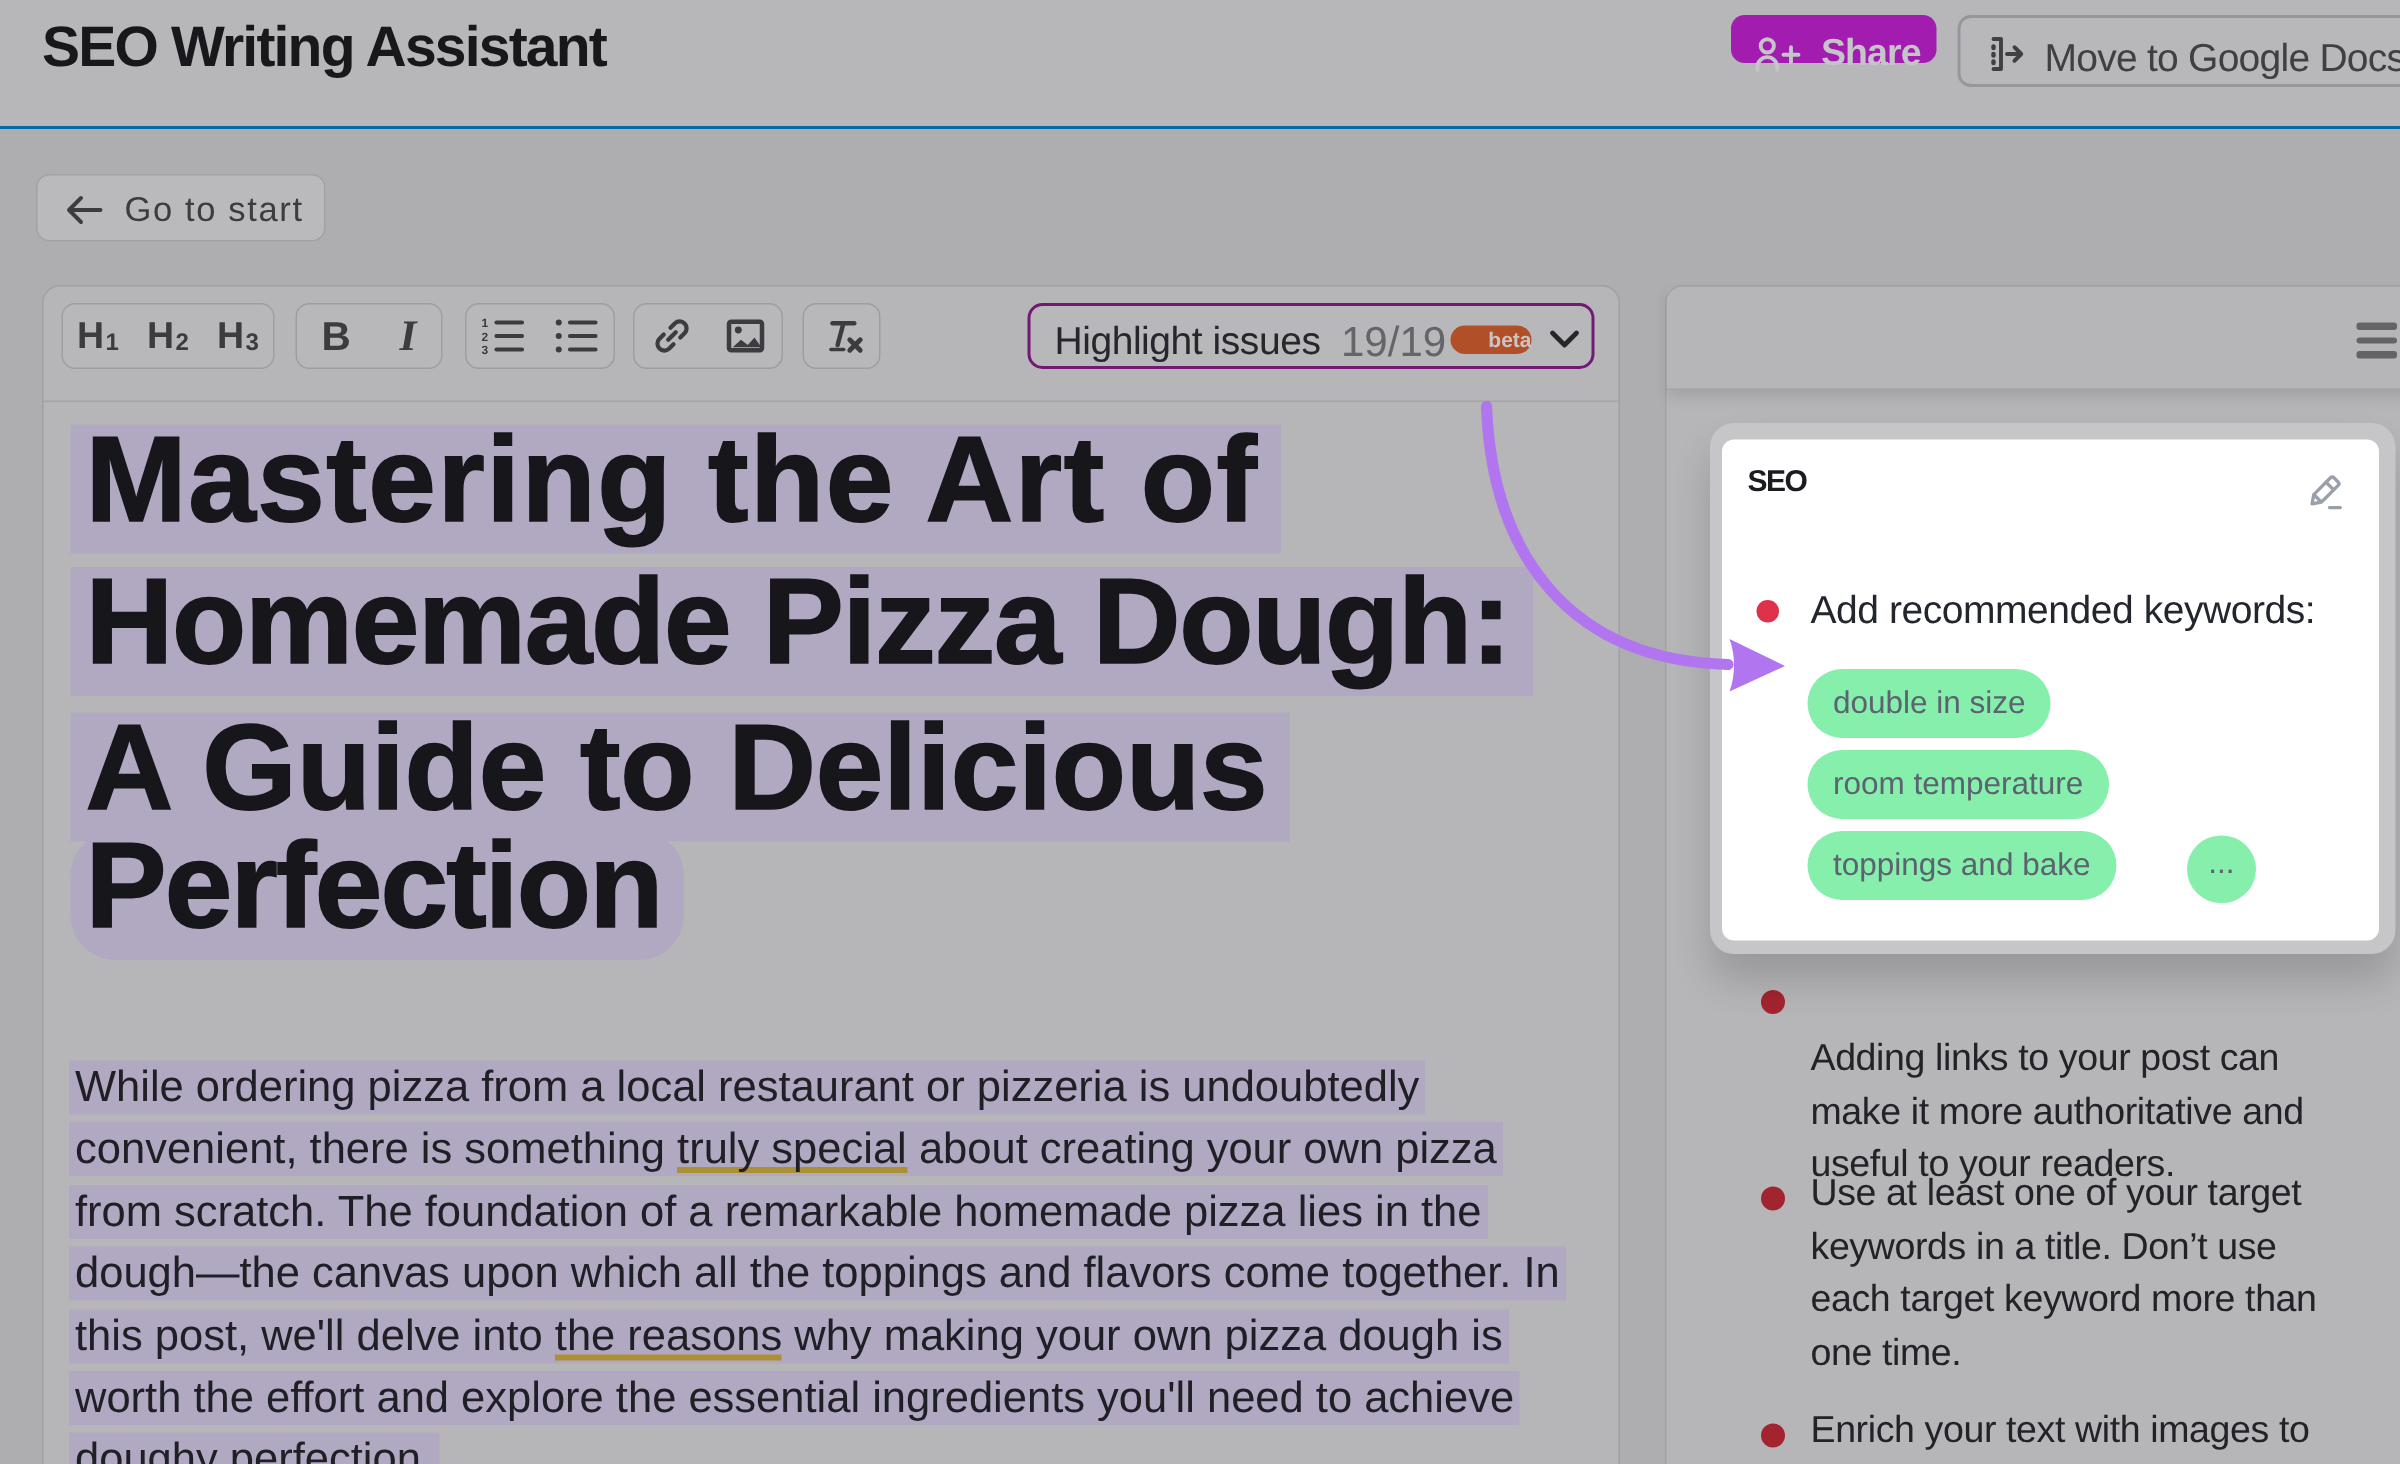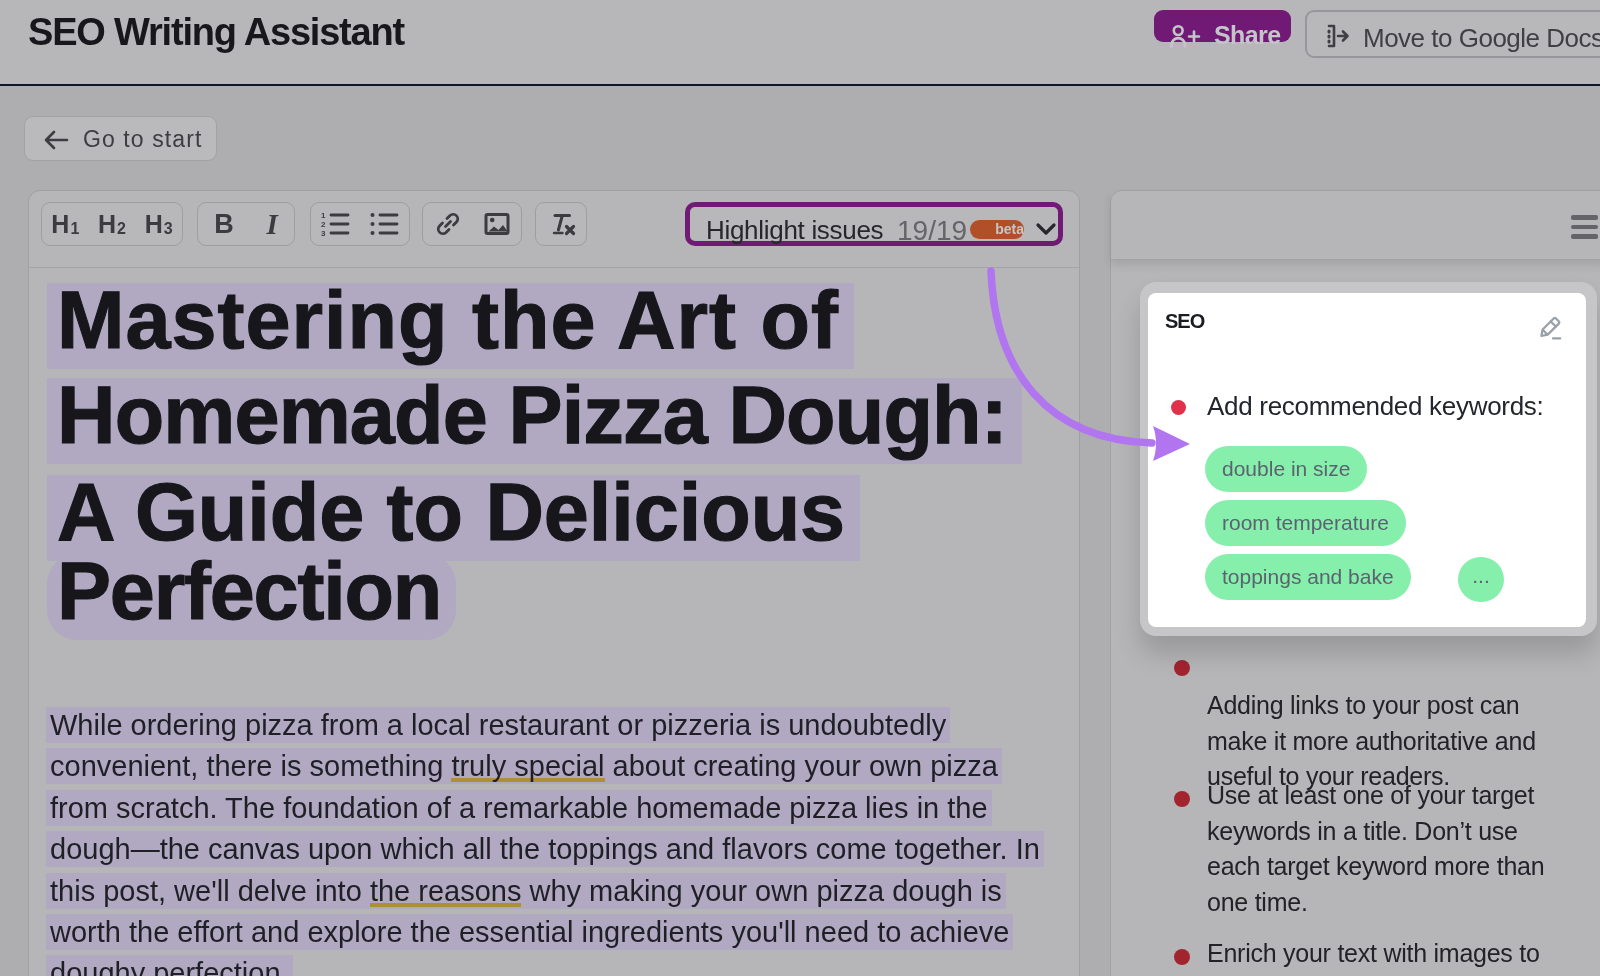--- a/index.html
+++ b/index.html
@@ -1,38 +1,38 @@
 <!DOCTYPE html>
 <html><head>
 <meta charset="utf-8">
 <style>
 * { margin:0; padding:0; box-sizing:border-box; }
 html,body { width:1600px; height:976px; overflow:hidden; }
 body { font-family:"Liberation Sans", sans-serif; background:#aeaeb0; position:relative; }
 .abs { position:absolute; }
 
 
-#tophdr { position:absolute; left:0; top:0; width:1600px; height:86px; background:#b7b7b9; border-bottom:2px solid #0f172a; }
+#tophdr { position:absolute; left:0; top:0; width:1600px; height:86px; background:#b7b7b9; border-bottom:2px solid #0369a1; }
 #title { position:absolute; left:28px; top:11px; font-size:38px; font-weight:700; color:#17171c; letter-spacing:-1.2px; }
-#sharebtn { position:absolute; left:1154px; top:10px; width:137px; height:32px; background:#701a75; border-radius:9px; }
+#sharebtn { position:absolute; left:1154px; top:10px; width:137px; height:32px; background:#a21caf; border-radius:9px; }
 #sharebtn .lbl { position:absolute; left:60px; top:11px; font-size:25px; font-weight:700; letter-spacing:-0.6px; color:#c3c5c9; }
 #movebtn { position:absolute; left:1305px; top:10px; width:330px; height:48px; background:#b8b8ba; border:2px solid #97979b; border-radius:9px; }
 #movebtn .lbl { position:absolute; left:56px; top:11px; font-size:26px; font-weight:400; letter-spacing:-0.5px; color:#3f3f44; }
 
 
 #gotostart { position:absolute; left:24px; top:116px; width:193px; height:45px; background:#bababc; border:1px solid #a2a2a5; border-radius:9px; }
 #gotostart .lbl { position:absolute; left:58px; top:9px; font-size:23px; letter-spacing:1.1px; color:#3c3c41; }
 
 
 #editor { position:absolute; left:28px; top:190px; width:1052px; height:790px; background:#b6b6b8; border:1px solid #a0a0a3; border-radius:12px 12px 0 0; }
 #toolbar { position:absolute; left:0; top:0; width:1050px; height:77px; border-bottom:1px solid #a4a4a7; }
 .tgroup { position:absolute; top:11px; height:44px; background:#b8b8ba; border:1px solid #9e9ea1; border-radius:9px; display:flex; align-items:center; justify-content:space-around; color:#3b3b40; }
 .tbtn { display:flex; align-items:center; justify-content:center; font-weight:700; font-size:25px; color:#3b3b40; }
 .hsub { font-size:16px; font-weight:700; position:relative; top:5px; margin-left:1px; }
-#hlbtn { position:absolute; left:656px; top:11px; width:378px; height:44px; border:5px solid #701a75; border-radius:10px; background:#b8b8ba;padding-left:40px; }
+#hlbtn { position:absolute; left:656px; top:11px; width:378px; height:44px; border:2px solid #701a75; border-radius:10px; background:#b8b8ba;padding-left:40px; }
 #hlbtn .t1 { position:absolute; left:16px; top:8px; font-size:26px; letter-spacing:-0.3px; color:#26262c; }
 #hlbtn .t2 { position:absolute; left:207px; top:8px; font-size:28px; color:#64646a; }
 #beta { position:absolute; left:280px; top:13px; width:54px; height:19px; background:#b15028; border-radius:10px; color:#c6c6c8; font-size:14px; font-weight:700; text-align:right; line-height:19px; }
 
 
 .hline { position:absolute; left:47px; height:86px; background:#b1a8c2; color:#16161b; font-size:81px; font-weight:700; -webkit-text-stroke:1.1px #16161b; line-height:74px; white-space:nowrap; padding:0 15px 0 10px; }
 
 
 #para { position:absolute; left:46px; top:707px; }
 .pline { display:block; height:36px; line-height:36px; background:#b1a8c2; color:#1f1f26; font-size:29px; letter-spacing:0px; white-space:nowrap; padding:0 4px; margin-bottom:5.4px; float:left; clear:left; }

